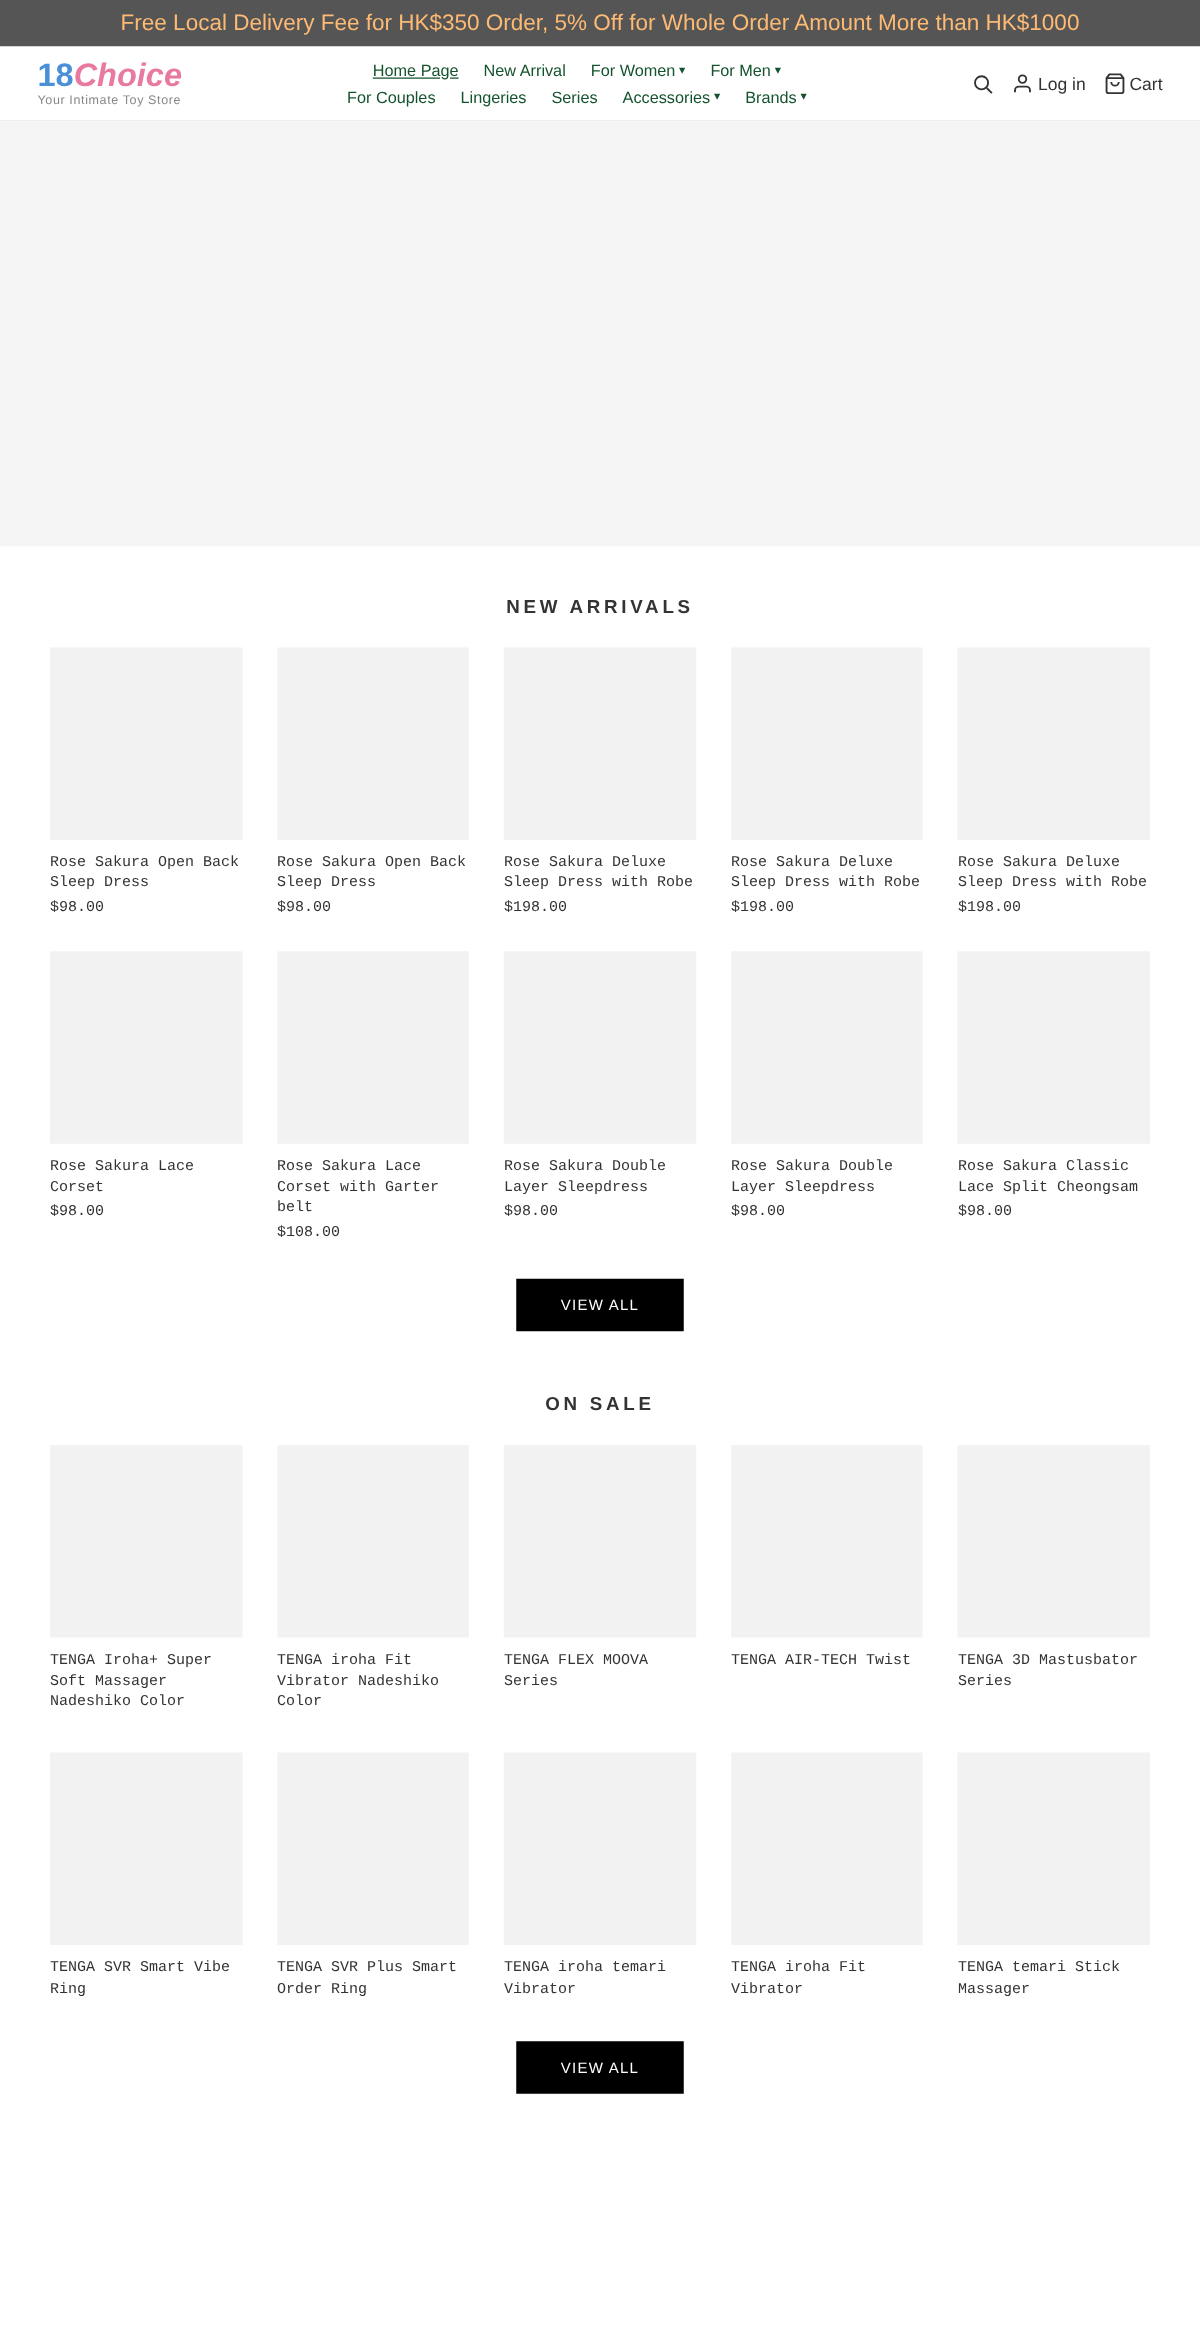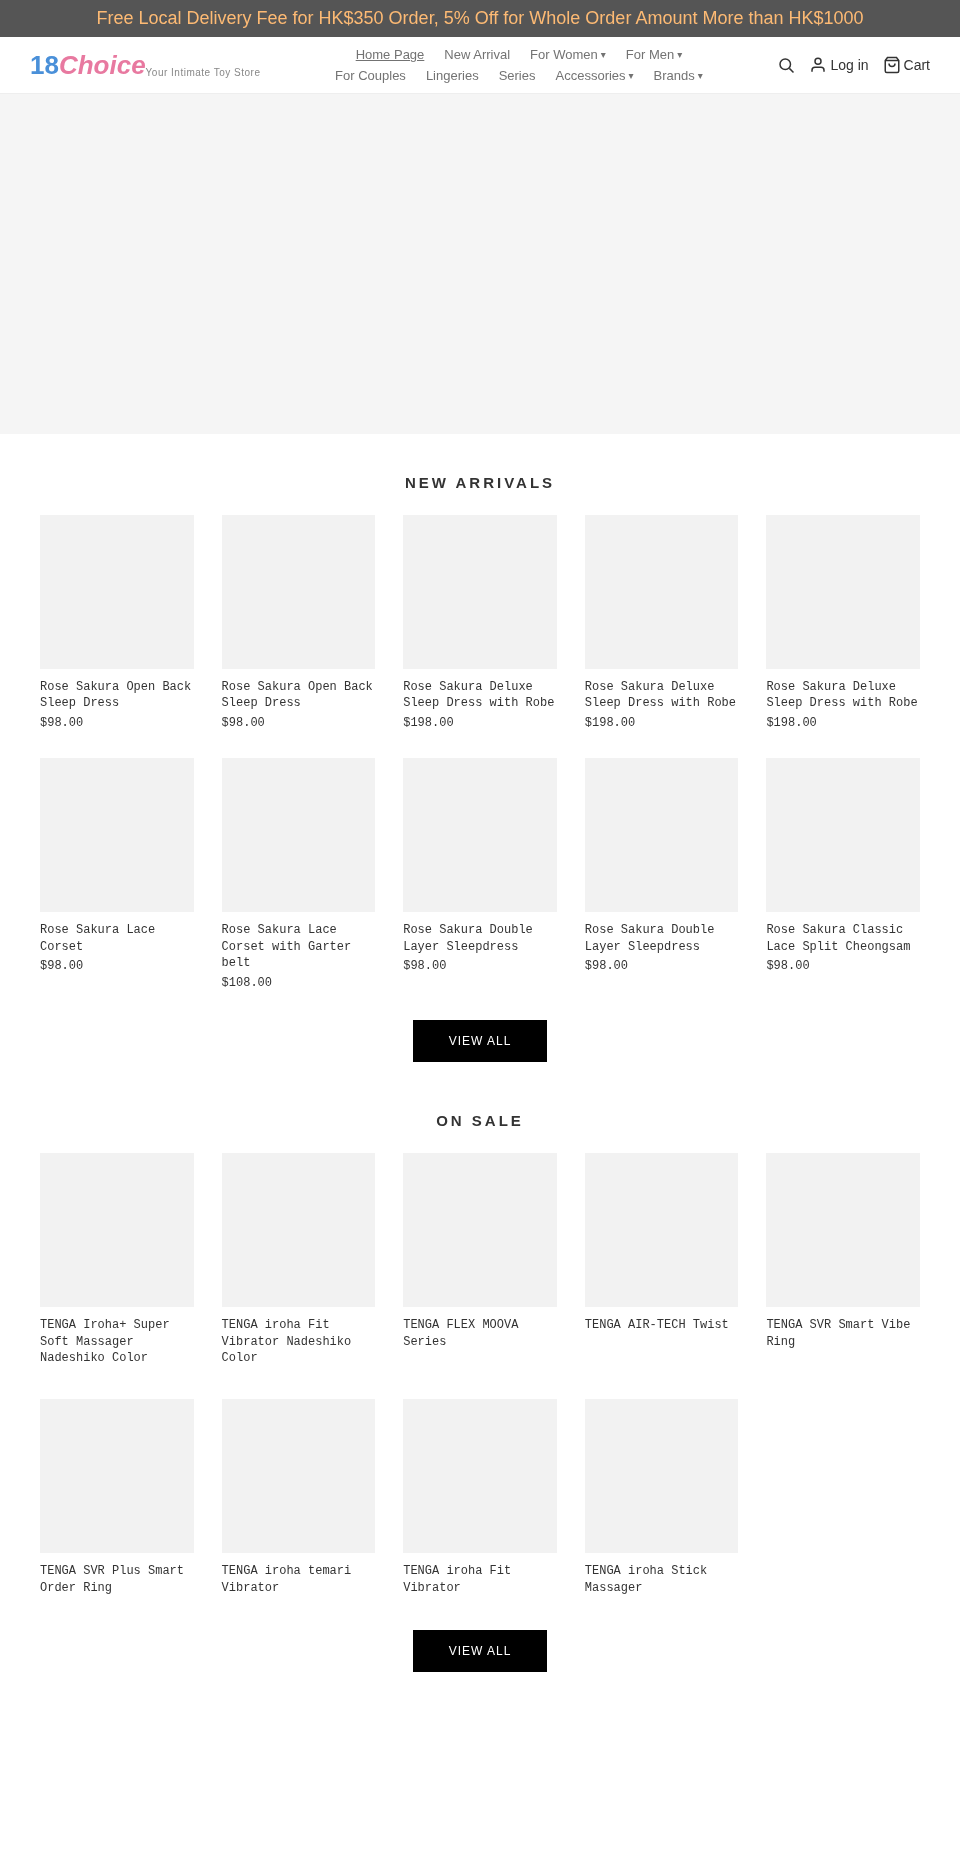--- a/index.html
+++ b/index.html
@@ -20,22 +20,22 @@
       padding: 10px 30px;
     }
     .header-inner {
       display: flex;
       align-items: center;
       justify-content: space-between;
       flex-wrap: wrap;
     }
     .logo-area {
       display: flex;
-      flex-direction: row;
-      align-items: flex-end;
+      flex-direction: column;
+      align-items: flex-start;
     }
     .logo-text {
       font-size: 26px;
       font-weight: bold;
       line-height: 1;
     }
     .logo-text .eighteen {
       color: #4a90d9;
     }
     .logo-text .choice {
@@ -57,21 +57,21 @@
       gap: 6px;
       flex: 1;
     }
     .nav-row {
       display: flex;
       align-items: center;
       gap: 20px;
     }
     .nav-item {
       font-size: 13px;
-      color: #737373;
+      color: #14532d;
       cursor: pointer;
       text-decoration: none;
       white-space: nowrap;
       display: flex;
       align-items: center;
       gap: 3px;
     }
     .nav-item.active {
       text-decoration: underline;
       font-weight: 500;
@@ -315,40 +315,45 @@
       <div class="product-name">TENGA FLEX MOOVA Series</div>
 
     </div>
       <div class="product-card">
       <div class="product-image"></div>
       <div class="product-name">TENGA AIR-TECH Twist</div>
 
     </div>
       <div class="product-card">
       <div class="product-image"></div>
+      <div class="product-name">TENGA 3D Mastusbator Series</div>
+
+    </div>
+      <div class="product-card">
+      <div class="product-image"></div>
       <div class="product-name">TENGA SVR Smart Vibe Ring</div>
 
     </div>
       <div class="product-card">
       <div class="product-image"></div>
       <div class="product-name">TENGA SVR Plus Smart Order Ring</div>
 
     </div>
       <div class="product-card">
       <div class="product-image"></div>
       <div class="product-name">TENGA iroha temari Vibrator</div>
 
     </div>
       <div class="product-card">
       <div class="product-image"></div>
       <div class="product-name">TENGA iroha Fit Vibrator</div>
 
     </div>
       <div class="product-card">
       <div class="product-image"></div>
-      <div class="product-name">TENGA iroha Stick Massager</div>
+      <div class="product-name">TENGA temari Stick Massager</div>
 
     </div>
     </div>
   <div class="view-all-wrapper">
     <button class="view-all-btn">VIEW ALL</button>
   </div>
 </section>
 
 </body></html>

